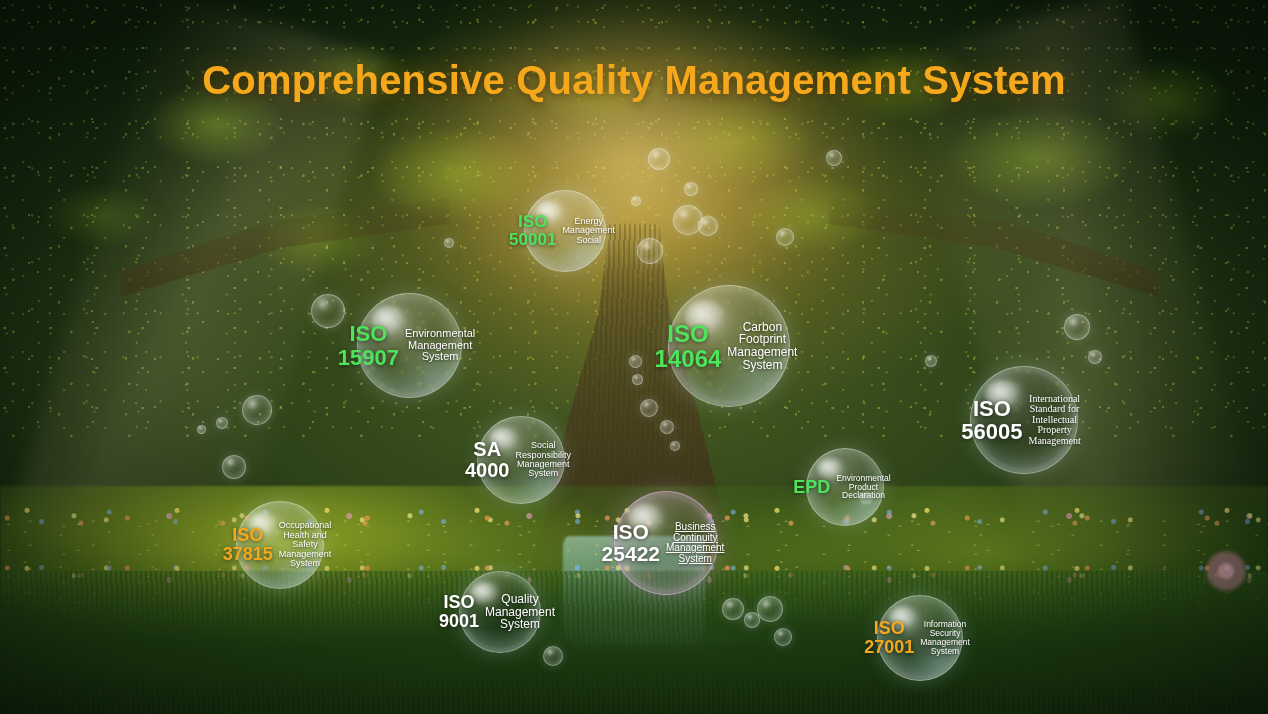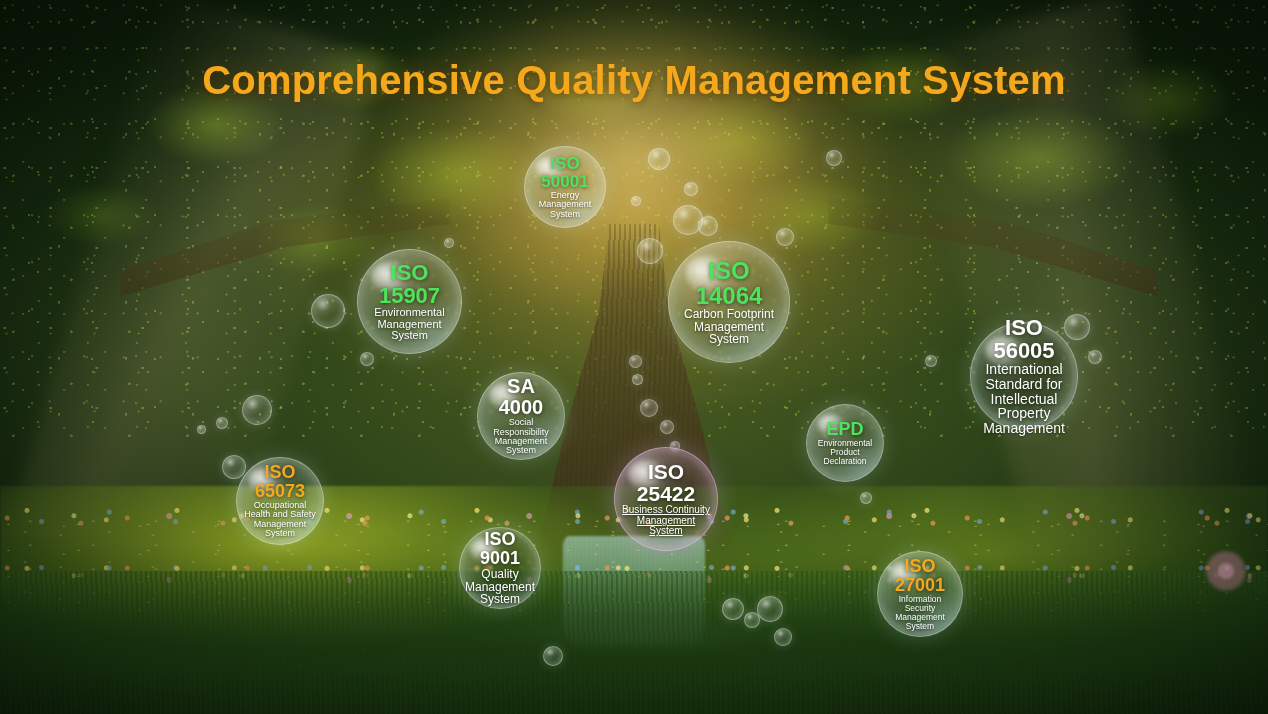--- a/index.html
+++ b/index.html
@@ -176,34 +176,35 @@
     font-size:40px; font-weight:bold; letter-spacing:0.2px;
     color:#f5a81c;
     text-shadow:0 2px 10px rgba(60,36,0,0.6), 0 0 26px rgba(255,180,40,0.28);
     z-index:40;
   }
 
   
   .bub{
     position:absolute; z-index:30;
     border-radius:50%;
-    display:flex; flex-direction:column;
+    display:flex; flex-direction:row;
     align-items:center; justify-content:center;
     text-align:center; line-height:1.05;
     color:#fff;
     background:
       radial-gradient(circle at 34% 28%, rgba(255,255,255,0.42) 0%, rgba(255,255,255,0.10) 22%, rgba(255,255,255,0.0) 42%),
       radial-gradient(circle at 72% 78%, rgba(200,240,255,0.22) 0%, rgba(255,255,255,0.0) 36%),
       radial-gradient(circle at 50% 50%, rgba(236,248,255,0.10) 0%, rgba(210,235,240,0.12) 62%, rgba(255,255,255,0.22) 88%, rgba(255,255,255,0.08) 100%);
     box-shadow:
       inset 0 0 22px rgba(255,255,255,0.30),
       inset 0 -10px 22px rgba(160,210,220,0.20),
       0 0 20px rgba(190,230,240,0.22);
     border:1px solid rgba(255,255,255,0.45);
     backdrop-filter:blur(1px);
+    margin-top:44px;
   }
   .bub::before{
     content:""; position:absolute;
     left:13%; top:12%; width:34%; height:28%;
     border-radius:50%;
     background:radial-gradient(ellipse at 40% 40%, rgba(255,255,255,0.78), rgba(255,255,255,0.10) 68%, transparent 80%);
     filter:blur(2px);
     pointer-events:none;
   }
   .bub::after{
@@ -256,21 +257,21 @@
   #b-45001 { left:236px; top:457px; width:88px;  height:88px;  }
   #b-22301 { left:614px; top:447px; width:104px; height:104px; }
   #b-epd   { left:806px; top:404px; width:78px;  height:78px;  }
   #b-9001  { left:459px; top:527px; width:82px;  height:82px;  }
   #b-27001 { left:877px; top:551px; width:86px;  height:86px;  }
 
   
   #b-50001 .code{ font-size:17px; }  #b-50001 .desc{ font-size:9px; }
   #b-14001 .code{ font-size:22px; }  #b-14001 .desc{ font-size:11px; }
   #b-14064 .code{ font-size:24px; }  #b-14064 .desc{ font-size:12px; }
-  #b-56005 .code{ font-size:22px; }  #b-56005 .desc{ font-size:14px; }
+  #b-56005 .code{ font-size:22px; }  #b-56005 .desc{ font-size:10px;font-family:Liberation Serif, serif; }
   #b-8000  .code{ font-size:20px; }  #b-8000  .desc{ font-size:9px; }
   #b-45001 .code{ font-size:18px; }  #b-45001 .desc{ font-size:9px; }
   #b-22301 .code{ font-size:21px; }  #b-22301 .desc{ font-size:10px;text-decoration:underline; }
   #b-epd   .code{ font-size:18px; }  #b-epd   .desc{ font-size:8.5px; }
   #b-9001  .code{ font-size:18px; }  #b-9001  .desc{ font-size:12px; }
   #b-27001 .code{ font-size:18px; }  #b-27001 .desc{ font-size:8.5px; }
 
   
   .deco{
     position:absolute; border-radius:50%; z-index:22;
@@ -336,21 +337,21 @@
   <div class="deco" style="left:360px;top:352px;width:14px;height:14px;"></div>
   <div class="deco" style="left:860px;top:492px;width:12px;height:12px;"></div>
 
   <div id="title">Comprehensive Quality Management System</div>
 
   <div class="bub green" id="b-50001">
     <span class="code">
       <span class="l1">ISO</span>
       <span class="l2">50001</span>
     </span>
-    <span class="desc">Energy Management System</span>
+    <span class="desc">Energy Management Social</span>
   </div>
 
   <div class="bub green" id="b-14001">
     <span class="code">
       <span class="l1">ISO</span>
       <span class="l2">15907</span>
     </span>
     <span class="desc">Environmental Management System</span>
   </div>
 
@@ -374,21 +375,21 @@
     <span class="code">
       <span class="l1">SA</span>
       <span class="l2">4000</span>
     </span>
     <span class="desc">Social Responsibility Management System</span>
   </div>
 
   <div class="bub gold" id="b-45001">
     <span class="code">
       <span class="l1">ISO</span>
-      <span class="l2">65073</span>
+      <span class="l2">37815</span>
     </span>
     <span class="desc">Occupational Health and Safety Management System</span>
   </div>
 
   <div class="bub white tint-purple" id="b-22301">
     <span class="code">
       <span class="l1">ISO</span>
       <span class="l2">25422</span>
     </span>
     <span class="desc">Business Continuity Management System</span>

